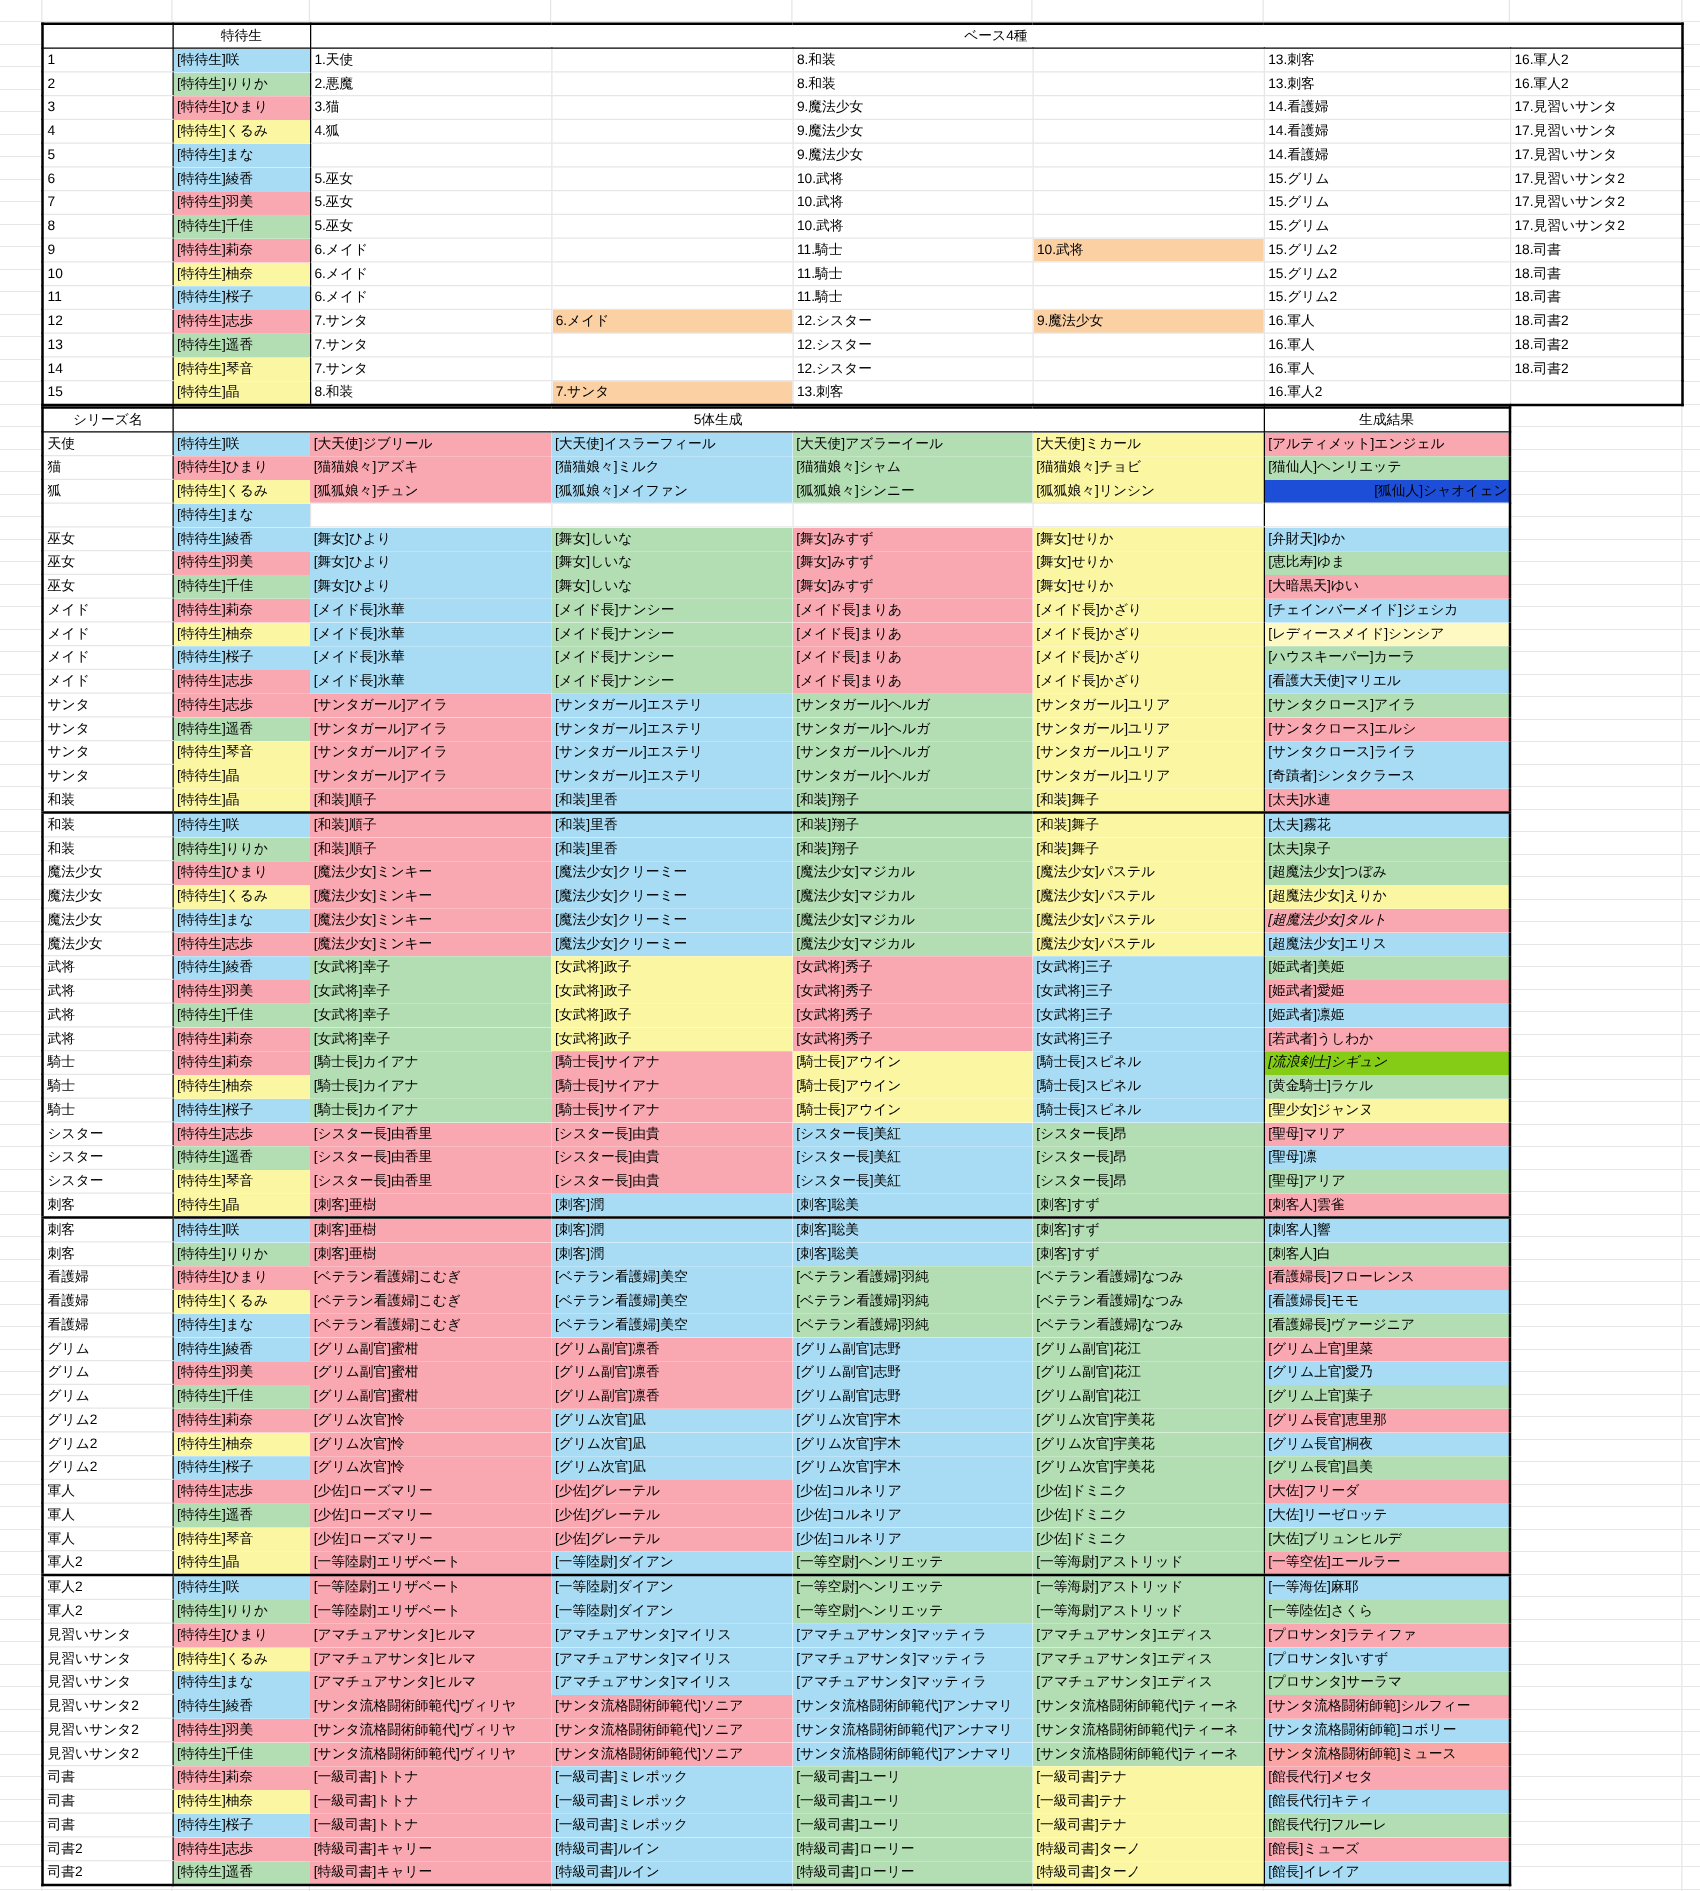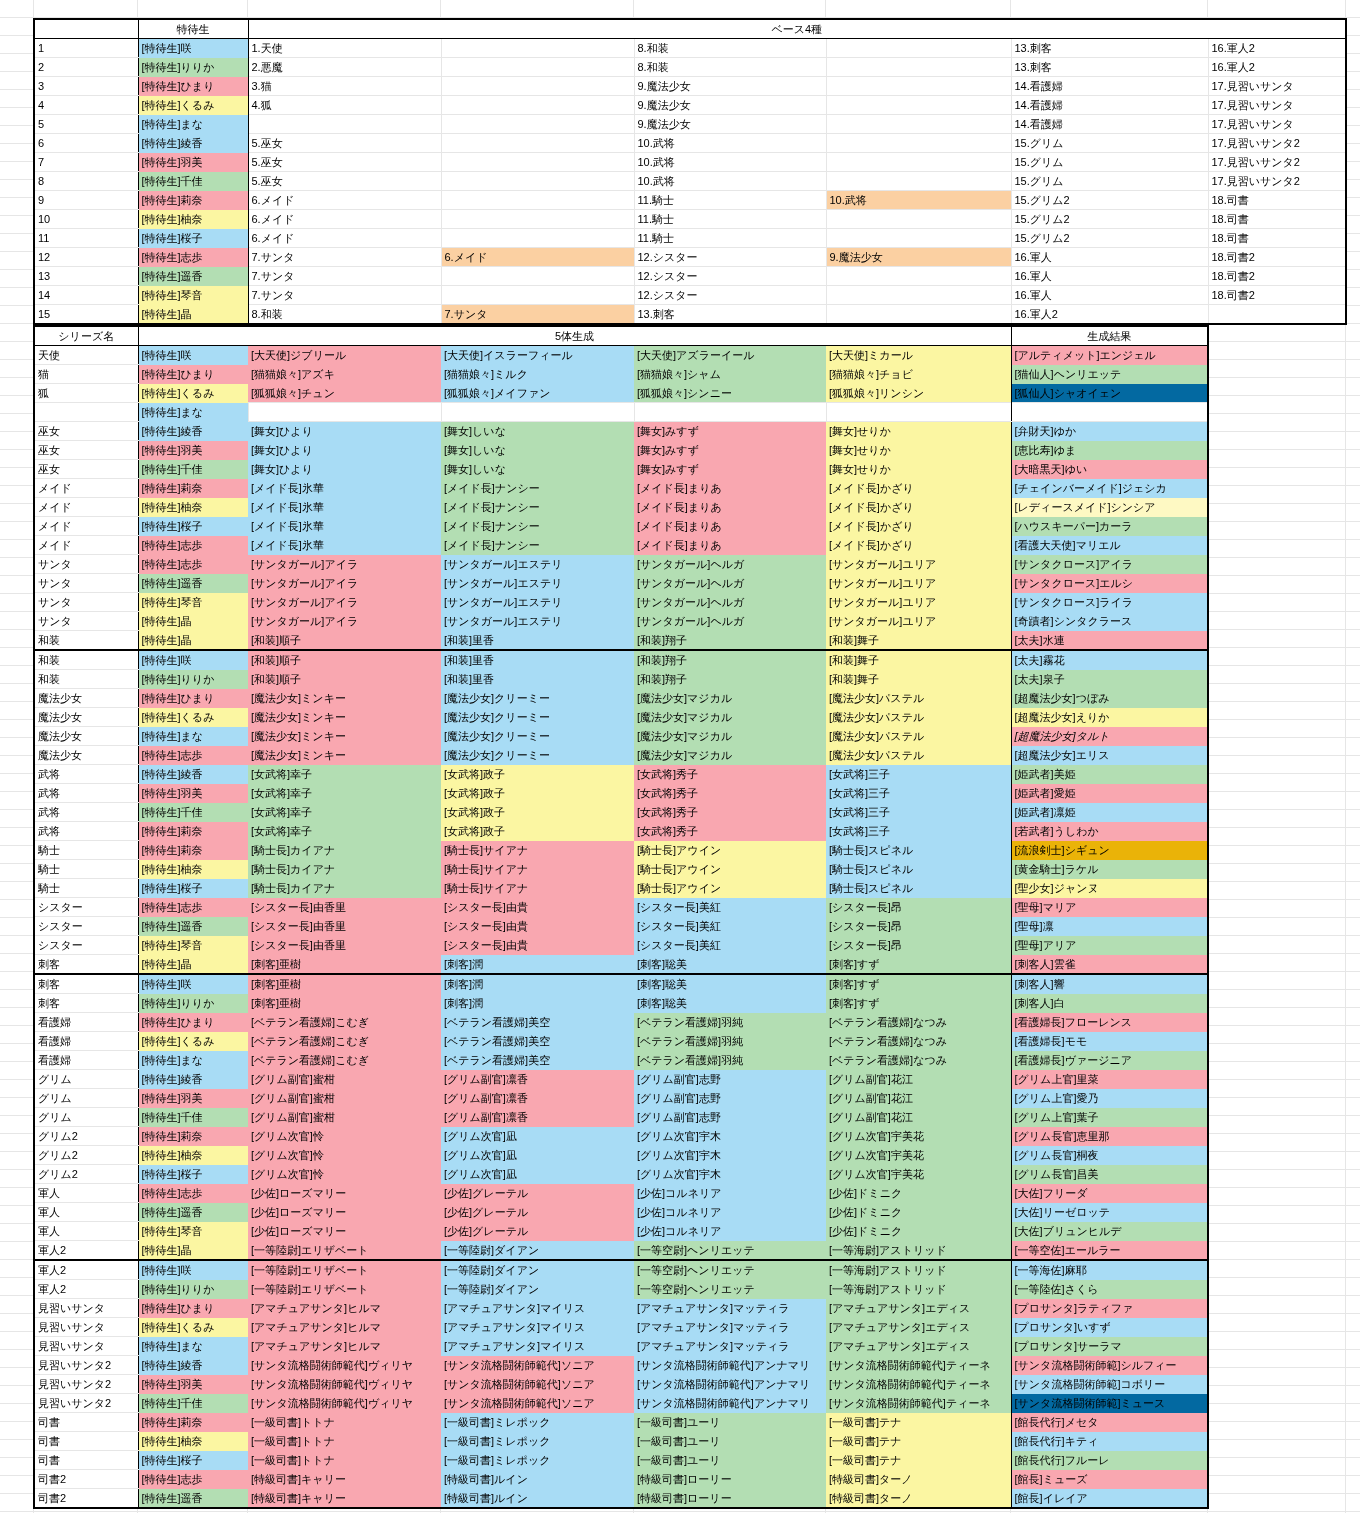--- a/index.html
+++ b/index.html
@@ -257,21 +257,21 @@
           <td class="f bdr" style="background: rgb(251, 246, 162);">[猫猫娘々]チョビ</td>
           <td class="f" style="background: rgb(179, 222, 179);">[猫仙人]ヘンリエッテ</td>
         </tr>
         <tr>
           <td class="w series">狐</td>
           <td class="f" style="background: rgb(251, 246, 162);">[特待生]くるみ</td>
           <td class="f" style="background: rgb(249, 167, 176);">[狐狐娘々]チュン</td>
           <td class="f" style="background: rgb(168, 220, 245);">[狐狐娘々]メイファン</td>
           <td class="f" style="background: rgb(179, 222, 179);">[狐狐娘々]シンニー</td>
           <td class="f bdr" style="background: rgb(251, 246, 162);">[狐狐娘々]リンシン</td>
-          <td class="f" style="background: #0369a1;">[狐仙人]シャオイェン</td>
+          <td class="f" style="background: #1d4ed8; text-align: right;">[狐仙人]シャオイェン</td>
         </tr>
         <tr>
           <td class="w series"></td>
           <td class="f" style="background: rgb(168, 220, 245);">[特待生]まな</td>
           <td class="w"></td>
           <td class="w"></td>
           <td class="w"></td>
           <td class="w bdr"></td>
           <td class="w"></td>
         </tr>
@@ -473,21 +473,21 @@
           <td class="f bdr" style="background: rgb(168, 220, 245);">[女武将]三子</td>
           <td class="f" style="background: rgb(249, 167, 176);">[若武者]うしわか</td>
         </tr>
         <tr>
           <td class="w series">騎士</td>
           <td class="f" style="background: rgb(249, 167, 176);">[特待生]莉奈</td>
           <td class="f" style="background: rgb(179, 222, 179);">[騎士長]カイアナ</td>
           <td class="f" style="background: rgb(249, 167, 176);">[騎士長]サイアナ</td>
           <td class="f" style="background: rgb(251, 246, 162);">[騎士長]アウイン</td>
           <td class="f bdr" style="background: rgb(168, 220, 245);">[騎士長]スピネル</td>
-          <td class="f" style="background: #eab308;">[流浪剣士]シギュン</td>
+          <td class="f" style="background: #84cc16; font-style: italic;">[流浪剣士]シギュン</td>
         </tr>
         <tr>
           <td class="w series">騎士</td>
           <td class="f" style="background: rgb(251, 246, 162);">[特待生]柚奈</td>
           <td class="f" style="background: rgb(179, 222, 179);">[騎士長]カイアナ</td>
           <td class="f" style="background: rgb(249, 167, 176);">[騎士長]サイアナ</td>
           <td class="f" style="background: rgb(251, 246, 162);">[騎士長]アウイン</td>
           <td class="f bdr" style="background: rgb(168, 220, 245);">[騎士長]スピネル</td>
           <td class="f" style="background: rgb(179, 222, 179);">[黄金騎士]ラケル</td>
         </tr>
@@ -734,21 +734,21 @@
           <td class="f bdr" style="background: rgb(179, 222, 179);">[サンタ流格闘術師範代]ティーネ</td>
           <td class="f" style="background: rgb(168, 220, 245);">[サンタ流格闘術師範]コボリー</td>
         </tr>
         <tr>
           <td class="w series">見習いサンタ2</td>
           <td class="f" style="background: rgb(179, 222, 179);">[特待生]千佳</td>
           <td class="f" style="background: rgb(249, 167, 176);">[サンタ流格闘術師範代]ヴィリヤ</td>
           <td class="f" style="background: rgb(249, 167, 176);">[サンタ流格闘術師範代]ソニア</td>
           <td class="f" style="background: rgb(168, 220, 245);">[サンタ流格闘術師範代]アンナマリ</td>
           <td class="f bdr" style="background: rgb(179, 222, 179);">[サンタ流格闘術師範代]ティーネ</td>
-          <td class="f" style="background: #0369a1;">[サンタ流格闘術師範]ミュース</td>
+          <td class="f" style="background: #fca5a5;">[サンタ流格闘術師範]ミュース</td>
         </tr>
         <tr>
           <td class="w series">司書</td>
           <td class="f" style="background: rgb(249, 167, 176);">[特待生]莉奈</td>
           <td class="f" style="background: rgb(249, 167, 176);">[一級司書]トトナ</td>
           <td class="f" style="background: rgb(168, 220, 245);">[一級司書]ミレポック</td>
           <td class="f" style="background: rgb(179, 222, 179);">[一級司書]ユーリ</td>
           <td class="f bdr" style="background: rgb(251, 246, 162);">[一級司書]テナ</td>
           <td class="f" style="background: rgb(249, 167, 176);">[館長代行]メセタ</td>
         </tr>

